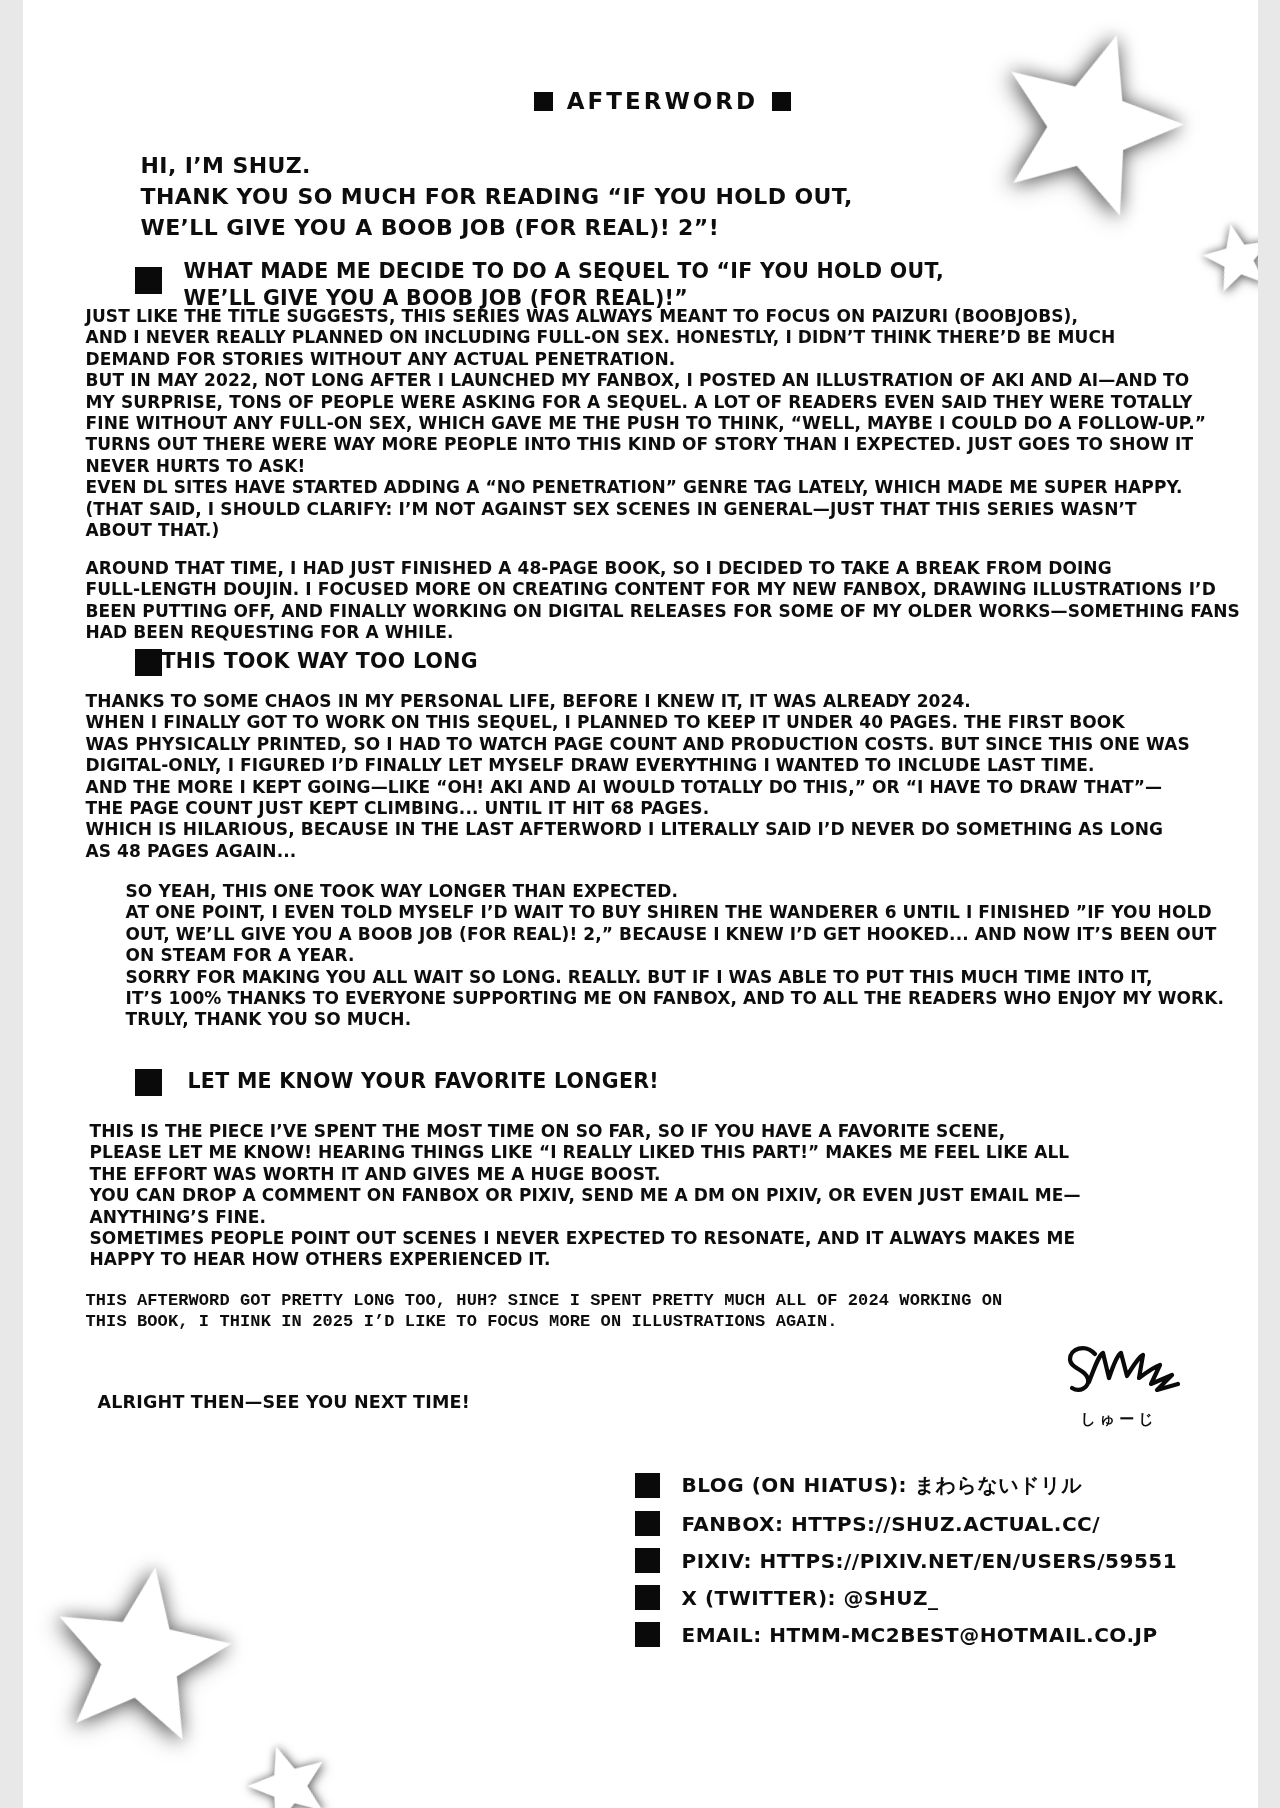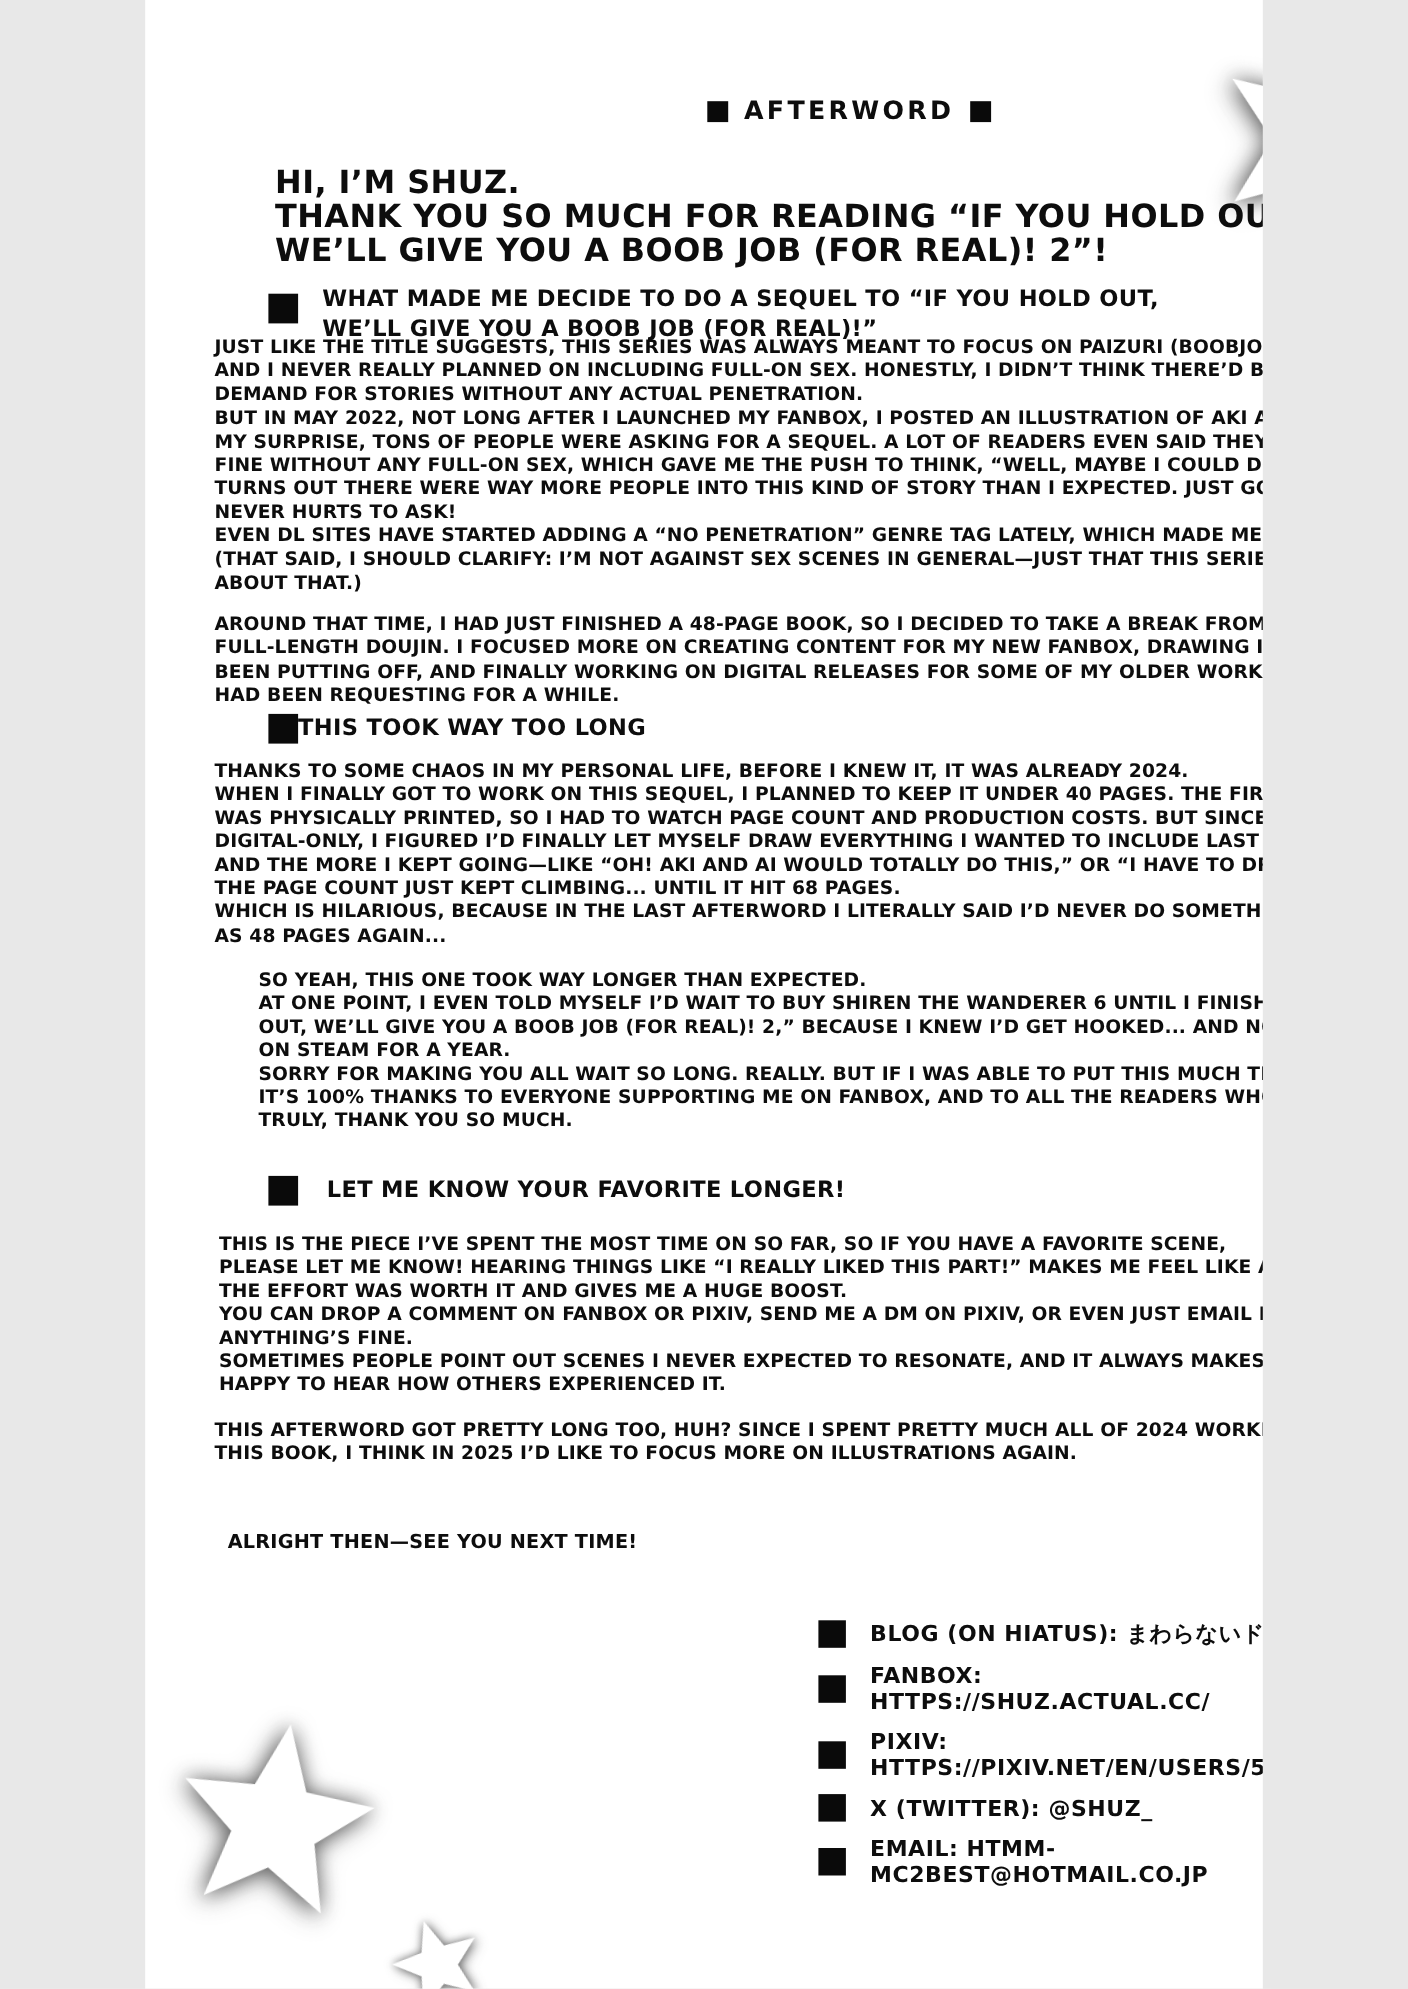--- a/index.html
+++ b/index.html
@@ -1,34 +1,34 @@
 <!DOCTYPE html>
 <html><head>
 <meta charset="utf-8">
 <style>
   html,body { margin:0; padding:0; background:#e8e8e8; }
   .page {
     position:relative;
-    width:1016px; height:1808px;
+    width:1235px; height:1808px;
     margin:0 auto;
     background:#ffffff;
     overflow:hidden;
     font-family:"DejaVu Sans","Liberation Sans",sans-serif;
     color:#0d0d0d;
     -webkit-font-smoothing:antialiased;
   }
   .block { position:absolute; }
   .pre { white-space:pre; }
 
   .title-row { left:0; top:88px; width:1280px; display:flex; justify-content:center; align-items:center; gap:14px; }
   .title-text { font-size:23px; font-weight:700; letter-spacing:3px; }
   .sq { display:inline-block; background:#0a0a0a; }
   .sq-title { width:19px; height:19px; }
 
-  .intro { left:118px; top:150px; font-size:29px; font-weight:700; line-height:31px; letter-spacing:0.4px; }
+  .intro { left:118px; top:150px; font-size:22px; font-weight:700; line-height:31px; letter-spacing:0.4px; }
 
   .heading { display:flex; align-items:flex-start; }
   .sq-head { width:27px; height:27px; flex:0 0 auto; }
   .head-text { font-size:20.5px; font-weight:700; line-height:27px; letter-spacing:0.3px; }
 
   .h1 { left:112px; top:258px; gap:22px; }
   .h1 .sq-head { margin-top:9px; }
   .h2 { left:112px; top:648px; }
   .h2 .sq-head { margin-top:1px; }
   .h3 { left:112px; top:1068px; gap:26px; }
@@ -137,21 +137,21 @@
     <span class="head-text pre">LET ME KNOW YOUR FAVORITE LONGER!</span>
   </div>
 
   <div class="block body pre" style="left:67px; top:1121px;">THIS IS THE PIECE I’VE SPENT THE MOST TIME ON SO FAR, SO IF YOU HAVE A FAVORITE SCENE,
 PLEASE LET ME KNOW! HEARING THINGS LIKE “I REALLY LIKED THIS PART!” MAKES ME FEEL LIKE ALL
 THE EFFORT WAS WORTH IT AND GIVES ME A HUGE BOOST.
 YOU CAN DROP A COMMENT ON FANBOX OR PIXIV, SEND ME A DM ON PIXIV, OR EVEN JUST EMAIL ME—
 ANYTHING’S FINE.
 SOMETIMES PEOPLE POINT OUT SCENES I NEVER EXPECTED TO RESONATE, AND IT ALWAYS MAKES ME
 HAPPY TO HEAR HOW OTHERS EXPERIENCED IT.</div>
-  <div class="block body pre" style="left:63px; top:1290px;">THIS AFTERWORD GOT PRETTY LONG TOO, HUH? SINCE I SPENT PRETTY MUCH ALL OF 2024 WORKING ON
+  <div class="block body pre" style="left:63px; top:1290px;font-family:Liberation Mono, monospace;">THIS AFTERWORD GOT PRETTY LONG TOO, HUH? SINCE I SPENT PRETTY MUCH ALL OF 2024 WORKING ON
 THIS BOOK, I THINK IN 2025 I’D LIKE TO FOCUS MORE ON ILLUSTRATIONS AGAIN.</div>
 
   <div class="block closing">ALRIGHT THEN—SEE YOU NEXT TIME!</div>
 
   <div class="block signature">
     <svg width="140" height="70" viewBox="0 0 140 70">
       <g fill="none" stroke="#0a0a0a" stroke-width="4.2" stroke-linecap="round" stroke-linejoin="round">
         <path d="M42,16 C32,5 17,11 17,21 C17,31 33,31 35,41 C36.5,49 27,55 19,50"></path>
         <path d="M36,44 C42,28 46,17 50,15 L56,40 C60,28 64,17 68,15 L74,38 C80,28 86,19 90,17 L86,40 C94,34 101,29 107,27 L98,46 L119,37 L104,52 L125,46"></path>
       </g>

